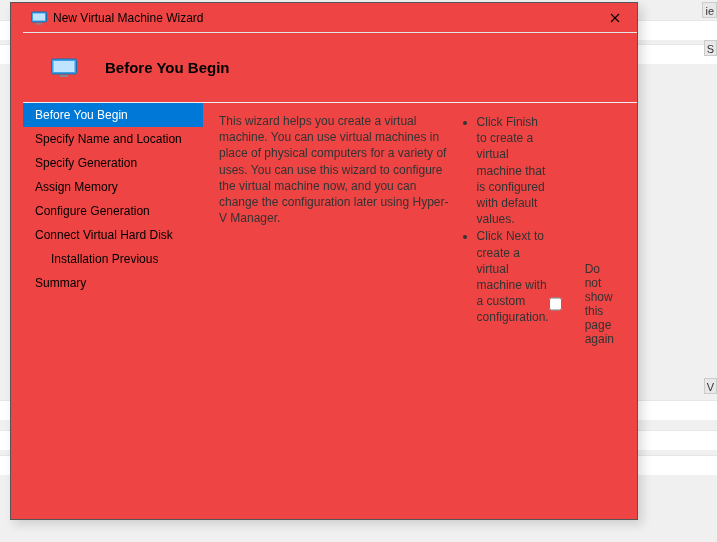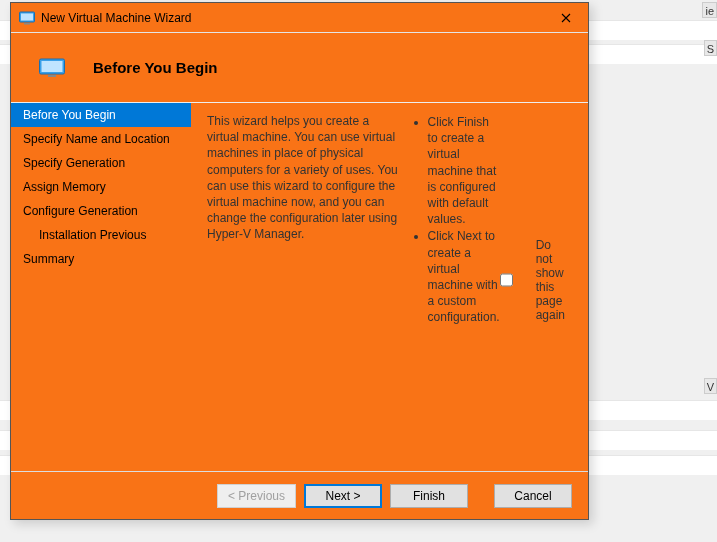--- a/index.html
+++ b/index.html
@@ -15,26 +15,27 @@
     color: #000;
   }
   .background-noise {
     position:absolute; inset:0; pointer-events:none;
   }
   .bg-row { position:absolute; left:0; right:0; border-top:1px solid #e6e6e6; background:#fff; height:20px; }
 
   .dialog {
     position:absolute;
     left:10px; top:2px;
-    width:579px; height:518px;
-    background:#f97316;
+    width:628px; height:518px;
+    background:#ef4444;
     border:1px solid #555;
     display:flex;
     flex-direction:column;
     box-shadow: 4px 4px 10px rgba(0,0,0,0.15);
+    padding-left: 12px;
   }
   .titlebar {
     height:30px;
     display:flex;
     align-items:center;
     border-bottom:1px solid #e5e5e5;
     padding:0 0 0 8px;
     position:relative;
   }
   .titlebar .app-icon {
@@ -191,39 +192,33 @@
     <h1>Before You Begin</h1>
   </div>
 
   <div class="body">
     <div class="sidebar">
       <div class="step active">Before You Begin</div>
       <div class="step">Specify Name and Location</div>
       <div class="step">Specify Generation</div>
       <div class="step">Assign Memory</div>
       <div class="step">Configure Generation</div>
+      <div class="step">Connect Virtual Hard Disk</div>
       <div class="step indent">Installation Previous</div>
       <div class="step">Summary</div>
     </div>
 
     <div class="content">
       <p>This wizard helps you create a virtual machine. You can use virtual machines in place of physical computers for a variety of uses. You can use this wizard to configure the virtual machine now, and you can change the configuration later using Hyper-V Manager.</p>
       <ul>
         <li>Click Finish to create a virtual machine that is configured with default values.</li>
         <li>Click Next to create a virtual machine with a custom configuration.</li>
       </ul>
       <div class="spacer"></div>
       <label class="chk">
         <input type="checkbox" style="">
         <span>Do not show this page again</span>
       </label>
     </div>
   </div>
 
-  <div class="footer">
-    <button class="win" disabled="">&lt; Previous</button>
-    <button class="win primary">Next &gt;</button>
-    <button class="win">Finish</button>
-    <span class="gap"></span>
-    <button class="win">Cancel</button>
-  </div>
 
 </div>
 
 </body></html>

